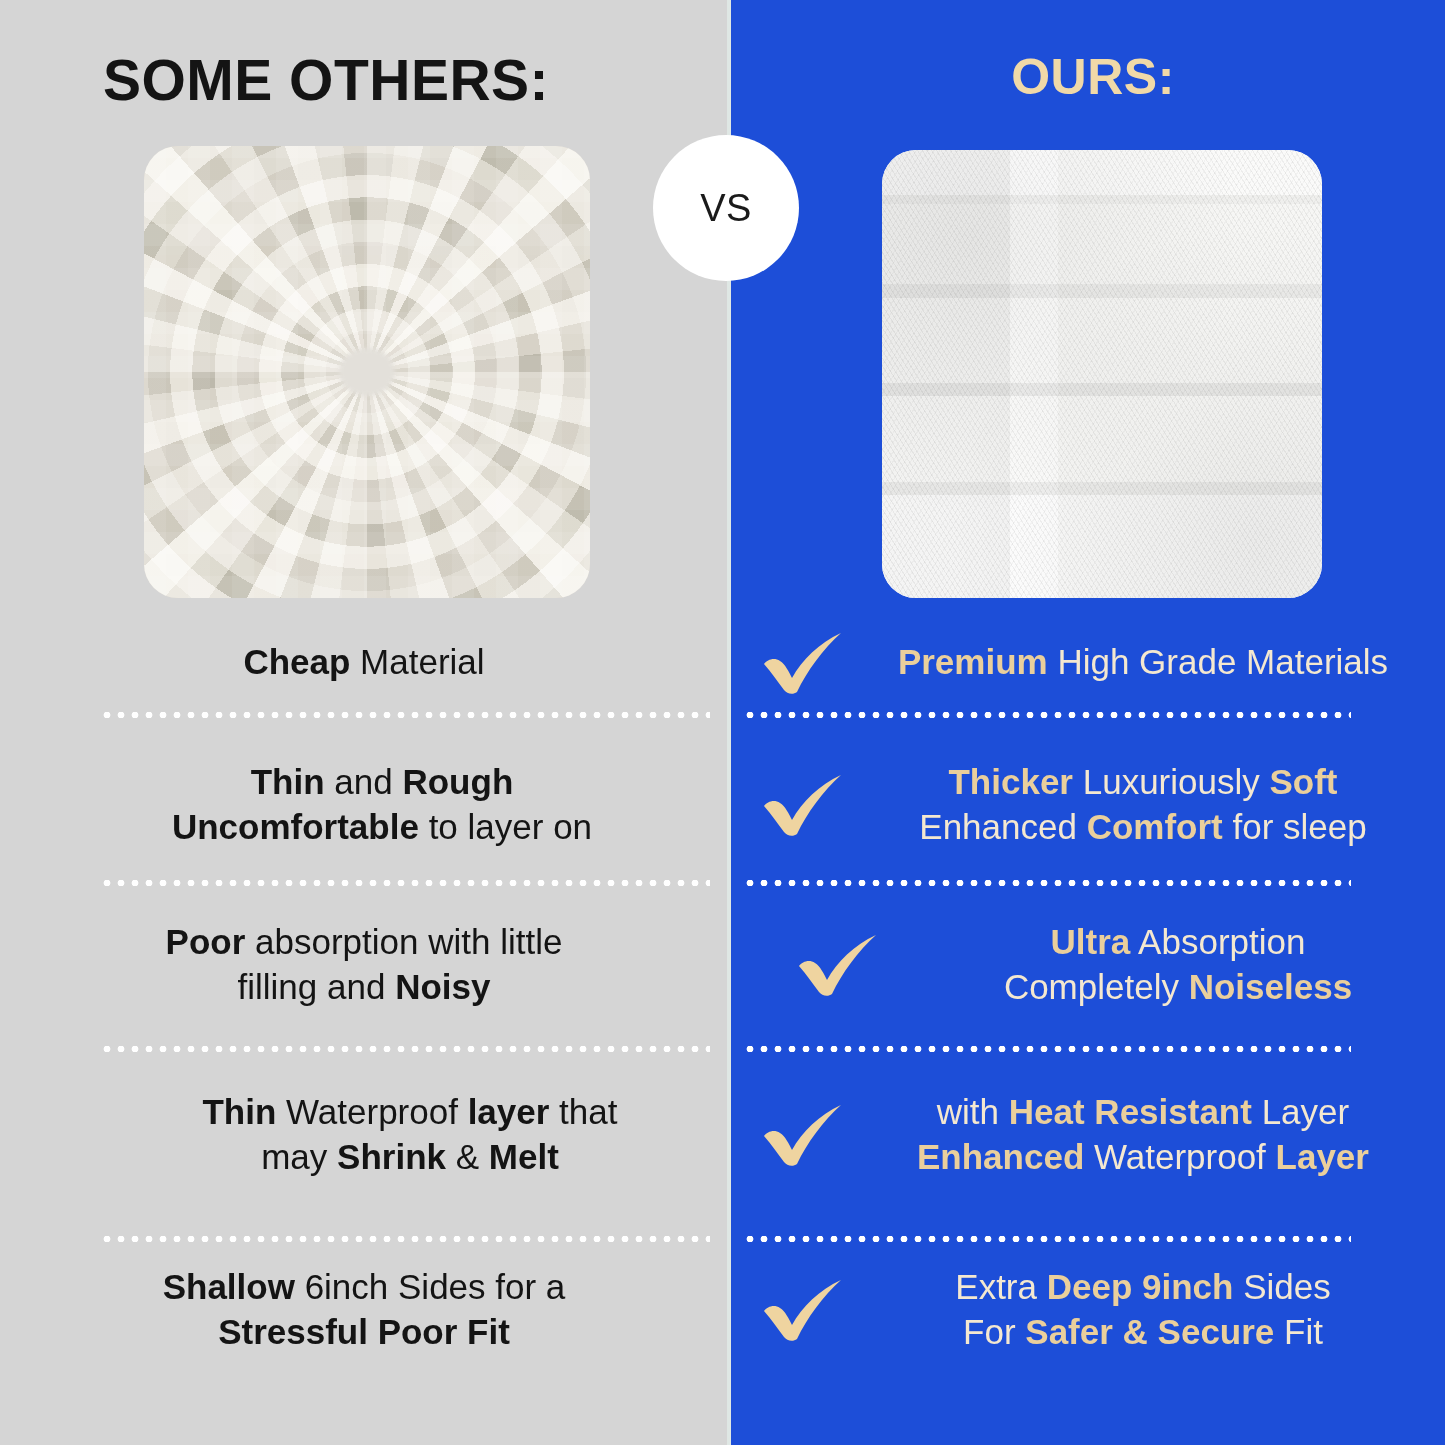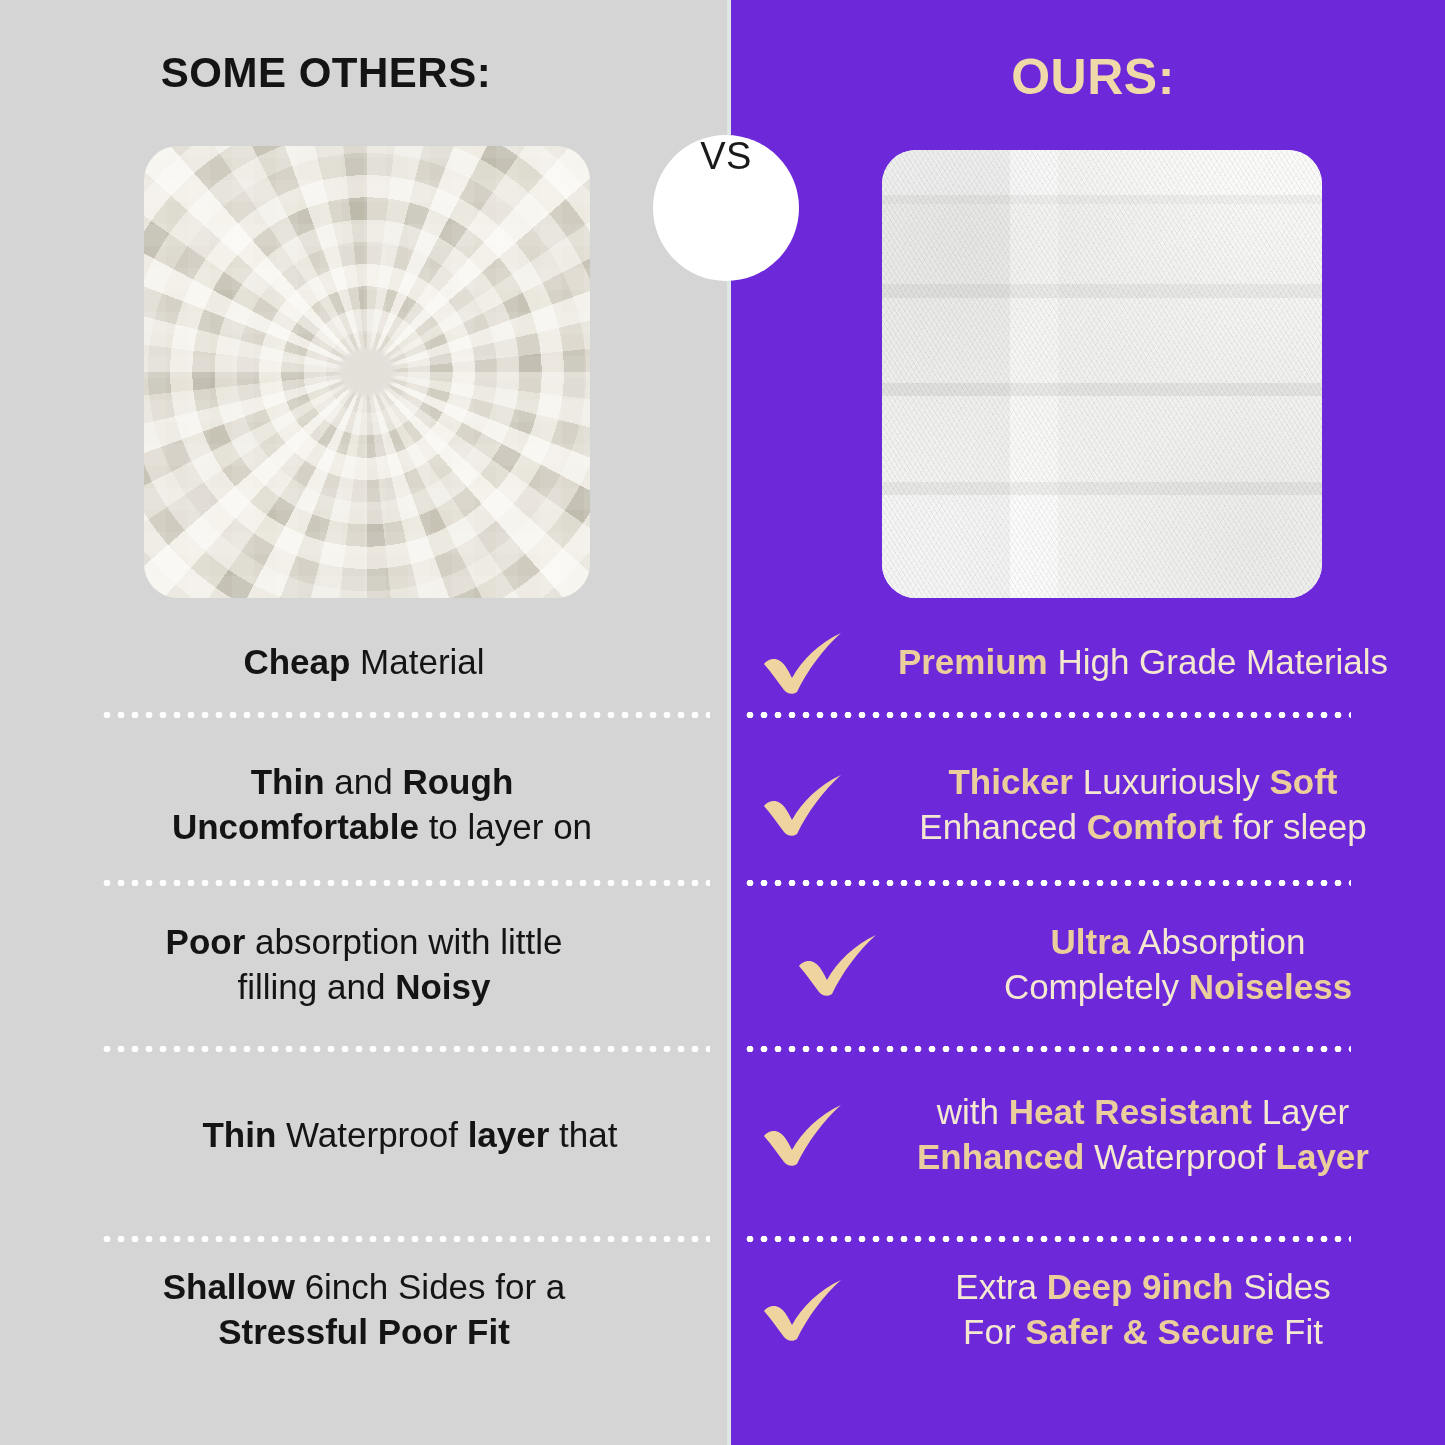--- a/index.html
+++ b/index.html
@@ -33,35 +33,35 @@
     width: 727px;
     background: #d5d5d5;
   }
   .col-divider {
     width: 4px;
     background: #dfe7e4;
     height: 100%;
   }
   .col-right {
     width: 714px;
-    background: #6d28d9;
+    background: #1d4ed8;
   }
 
   
   .header {
     position: absolute;
     top: 52px;
     width: 100%;
     text-align: center;
     font-weight: 800;
     letter-spacing: 0.5px;
     line-height: 1;
   }
   .header-left {
-    font-size: 42px;
+    font-size: 57px;
     color: #141414;
     left: 0;
     padding-right: 75px;
   }
   .header-right {
     font-size: 50px;
     color: #f0d9a8;
     left: 0;
     padding-left: 10px;
   }
@@ -167,21 +167,21 @@
   
   .vs-badge {
     position: absolute;
     left: 653px;
     top: 135px;
     width: 146px;
     height: 146px;
     border-radius: 50%;
     background: #ffffff;
     display: flex;
-    align-items: flex-start;
+    align-items: center;
     justify-content: center;
     font-size: 38px;
     font-weight: 400;
     color: #1a1a1a;
     letter-spacing: 0.5px;
     z-index: 10;
   }
 
   
   .rows {
@@ -285,20 +285,21 @@
             <div>
               <div><b>Poor</b><span> absorption with little</span></div>
               <div><span>filling and </span><b>Noisy</b></div>
             </div>
           </div>
         </div>
         <div class="row" style="position: absolute; top: 455px; left: 3px; width: 100%; height: 120px; justify-content: flex-end;">
           <div class="row-left-inner">
             <div>
               <div><b>Thin</b><span> Waterproof </span><b>layer</b><span> that</span></div>
+              <div><span>may </span><b>Shrink</b><span> &amp; </span><b>Melt</b></div>
             </div>
           </div>
         </div>
         <div class="row" style="position: absolute; top: 630px; left: 0px; width: 100%; height: 120px;">
           <div class="row-left-inner">
             <div>
               <div><b>Shallow</b><span> 6inch Sides for a</span></div>
               <div><b>Stressful Poor Fit</b></div>
             </div>
           </div>

